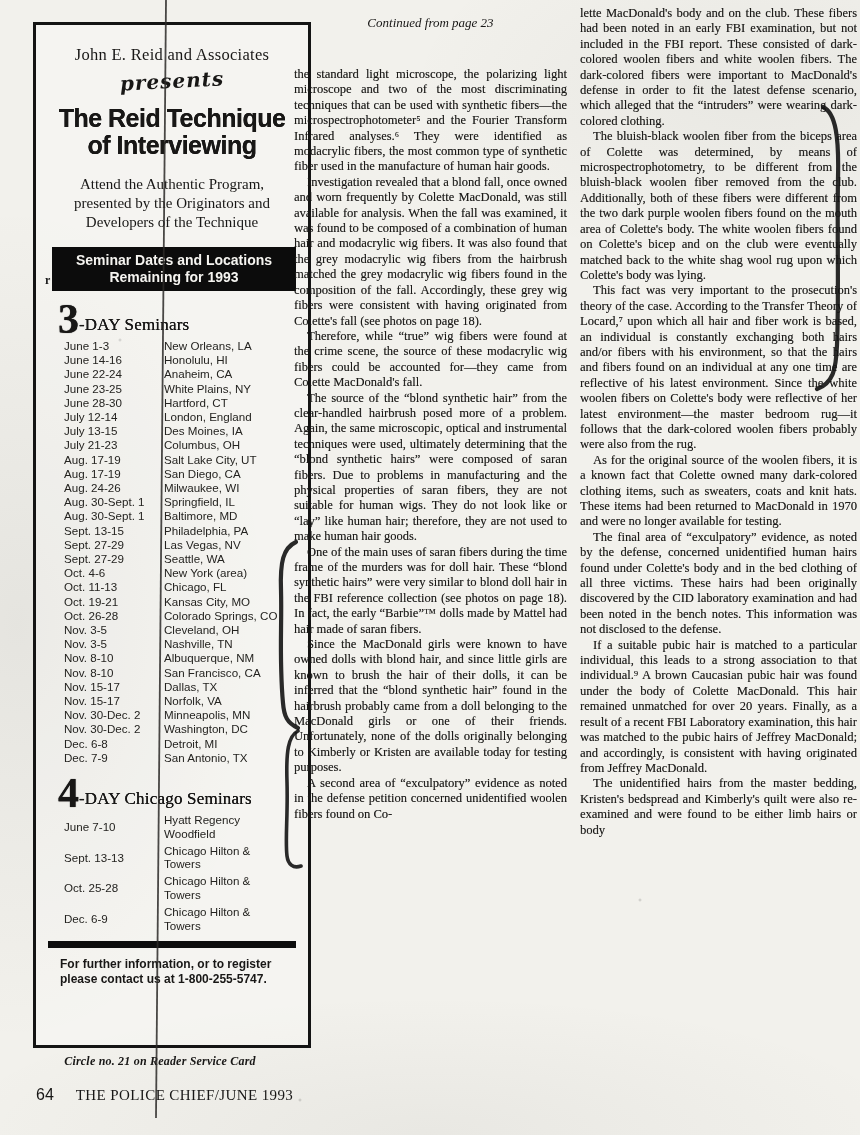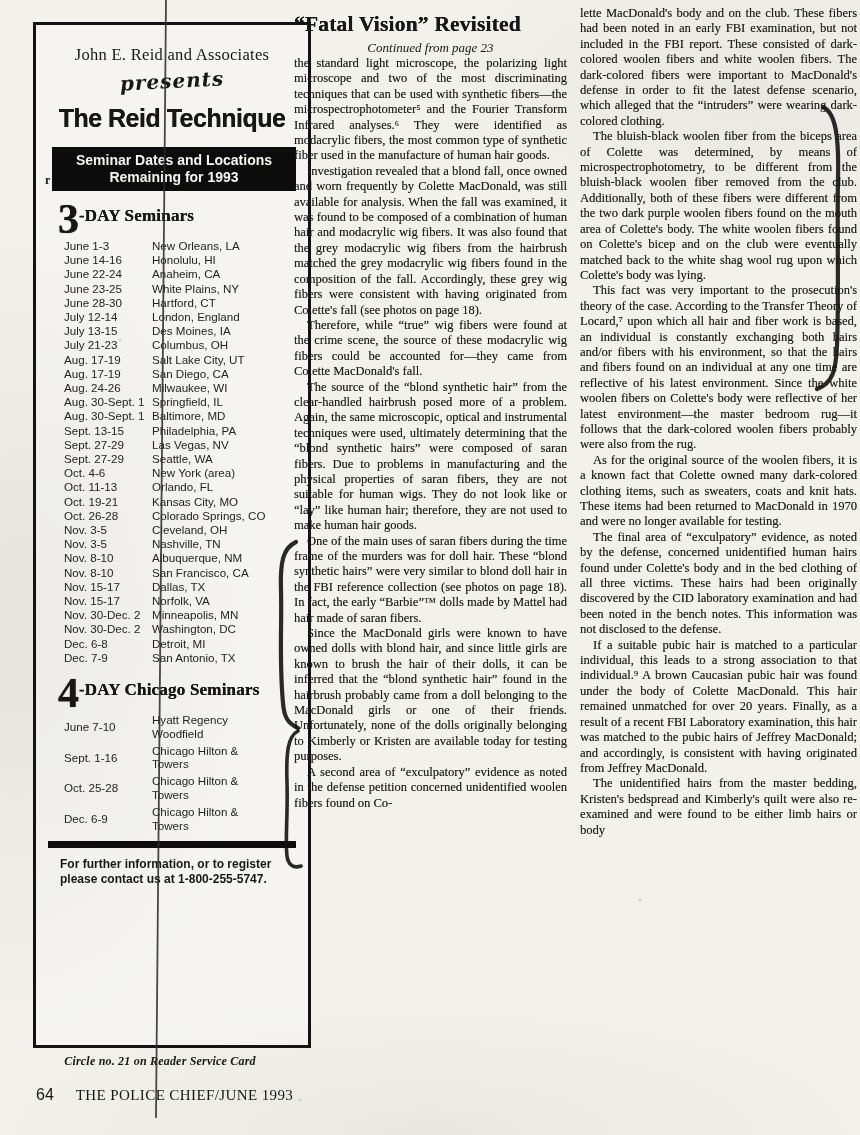--- a/index.html
+++ b/index.html
@@ -36,64 +36,66 @@
   .ad-tagline{font-size:15px;line-height:19px;margin:16px 18px 0 18px;}
   .ad-banner{position:relative;margin:15px 4px 0 8px;background:#0c0c0c;color:#f5f4f0;
     font-family:"Liberation Sans",sans-serif;font-weight:700;font-size:14px;
     line-height:17px;padding:5px 2px;}
   .banner-stray{position:absolute;left:-7px;bottom:2px;color:#1a1a1a;font-weight:700;
     font-size:12px;font-family:"Liberation Serif",serif;}
   .sem-head{display:flex;align-items:flex-start;justify-content:flex-start;
     text-align:left;margin:10px 0 2px 14px;}
   .sem-head .numeral{font-size:42px;line-height:36px;font-weight:800;
     font-family:"Liberation Serif",serif;text-shadow:0 0 .8px #000;}
-  .sem-head .suffix{font-family:"Liberation Serif",serif;font-weight:700;
-    font-size:17px;margin-top:5px;letter-spacing:.2px;text-shadow:0 0 .5px #000;}
+  .sem-head .suffix{font-family:"Liberation Serif",serif;font-weight:400;
+    font-size:17px;margin-top:14px;letter-spacing:.2px;text-shadow:0 0 .5px #000;}
   .rows{margin:2px 0 0 20px;text-align:left;
     font-family:"Liberation Sans","DejaVu Sans",sans-serif;font-size:11.6px;
     color:#242320;}
-  .rows .row{display:flex;line-height:14.2px;}
+  .rows .row{display:flex;line-height:14.2px;gap:12px;}
   .rows .date{width:88px;flex:none;}
   .rows .loc{flex:1;}
   .rows4 .row{line-height:13.8px;margin-bottom:3px;align-items:center;}
   .rows4 .loc{max-width:118px;}
   .ad-rule{height:7px;background:#0d0d0d;margin:9px 4px 0 4px;}
   .ad-contact{font-family:"Liberation Sans",sans-serif;font-weight:700;font-size:12px;
     line-height:15px;margin:9px 14px 0 16px;text-align:left;}
   .reader-service{position:absolute;left:46px;top:1054px;width:228px;text-align:center;
     font-style:italic;font-weight:700;font-size:12px;letter-spacing:.2px;}
   .page-footer{position:absolute;left:36px;top:1086px;display:flex;align-items:baseline;}
   .page-num{font-family:"Liberation Sans",sans-serif;font-weight:400;font-size:16px;}
   .pub-name{font-size:15px;margin-left:22px;letter-spacing:.4px;}
   
   .col{position:absolute;top:12px;overflow:hidden;text-align:justify;}
   .col2{left:294px;width:273px;height:1118px;}
   .col3{left:580px;width:277px;height:1120px;top:6px;}
   .art-title{font-size:21.5px;font-weight:700;letter-spacing:.2px;
     text-align:left;text-shadow:0 0 .5px #000;}
   .art-continued{font-style:italic;font-size:13px;text-align:center;margin-top:3px;}
-  .bodytext{}
+  .bodytext{margin-top:36px;}
   .col p{margin:0;font-size:12.5px;line-height:15.4px;text-indent:13px;
     color:#1b1a18;text-shadow:0.15px 0.15px 0.25px rgba(20,20,20,0.45);}
   .col .bodytext p:first-of-type{text-indent:0;}
   .col3 p:first-of-type{text-indent:0;}
   
   .artifacts{position:absolute;inset:0;pointer-events:none;z-index:5;}
 </style>
 </head>
 <body>
 
 <div class="noise"></div>
 
 <div class="ad">
   <div class="ad-header">John E. Reid and Associates</div>
   <div class="ad-presents">presents</div>
   <div class="ad-title">
     <div>The Reid Technique</div>
+    <div>of Interviewing</div>
   </div>
+  <div class="ad-tagline">Attend the Authentic Program, presented by the Originators and Developers of the Technique</div>
 
   <div class="ad-banner">
     <span class="banner-stray">r</span>
     <div>Seminar Dates and Locations</div>
     <div>Remaining for 1993</div>
   </div>
 
   <div class="sem-head">
     <span class="numeral">3</span>
     <span class="suffix">-DAY Seminars</span>
@@ -180,21 +182,21 @@
         <span class="loc">Seattle, WA</span>
       </div>
 
       <div class="row">
         <span class="date">Oct. 4-6</span>
         <span class="loc">New York (area)</span>
       </div>
 
       <div class="row">
         <span class="date">Oct. 11-13</span>
-        <span class="loc">Orlando, FL</span>
+        <span class="loc">Chicago, FL</span>
       </div>
 
       <div class="row">
         <span class="date">Oct. 19-21</span>
         <span class="loc">Kansas City, MO</span>
       </div>
 
       <div class="row">
         <span class="date">Oct. 26-28</span>
         <span class="loc">Colorado Springs, CO</span>
@@ -256,21 +258,21 @@
     <span class="suffix">-DAY Chicago Seminars</span>
   </div>
   <div class="rows rows4">
 
       <div class="row">
         <span class="date">June 7-10</span>
         <span class="loc">Hyatt Regency Woodfield</span>
       </div>
 
       <div class="row">
-        <span class="date">Sept. 1-16</span>
+        <span class="date">Sept. 13-13</span>
         <span class="loc">Chicago Hilton &amp; Towers</span>
       </div>
 
       <div class="row">
         <span class="date">Oct. 25-28</span>
         <span class="loc">Chicago Hilton &amp; Towers</span>
       </div>
 
       <div class="row">
         <span class="date">Dec. 6-9</span>
@@ -284,21 +286,20 @@
 </div>
 
 <div class="reader-service">Circle no. 21 on Reader Service Card</div>
 
 <div class="page-footer">
   <span class="page-num">64</span>
   <span class="pub-name">THE POLICE CHIEF/JUNE 1993</span>
 </div>
 
 <div class="col col2">
-  <div class="art-title">“Fatal Vision” Revisited</div>
   <div class="art-continued">Continued from page 23</div>
   <div class="bodytext">
 
       <p>the standard light microscope, the polarizing light microscope and two of the most discriminating techniques that can be used with synthetic fibers—the microspectrophotometer⁵ and the Fourier Transform Infrared analyses.⁶ They were identified as modacrylic fibers, the most common type of synthetic fiber used in the manufacture of human hair goods.</p>
 
       <p>Investigation revealed that a blond fall, once owned and worn frequently by Colette MacDonald, was still available for analysis. When the fall was examined, it was found to be composed of a combination of human hair and modacrylic wig fibers. It was also found that the grey modacrylic wig fibers from the hairbrush matched the grey modacrylic wig fibers found in the composition of the fall. Accordingly, these grey wig fibers were consistent with having originated from Colette's fall (see photos on page 18).</p>
 
       <p>Therefore, while “true” wig fibers were found at the crime scene, the source of these modacrylic wig fibers could be accounted for—they came from Colette MacDonald's fall.</p>
 
       <p>The source of the “blond synthetic hair” from the clear-handled hairbrush posed more of a problem. Again, the same microscopic, optical and instrumental techniques were used, ultimately determining that the “blond synthetic hairs” were composed of saran fibers. Due to problems in manufacturing and the physical properties of saran fibers, they are not suitable for human wigs. They do not look like or “lay” like human hair; therefore, they are not used to make human hair goods.</p>

